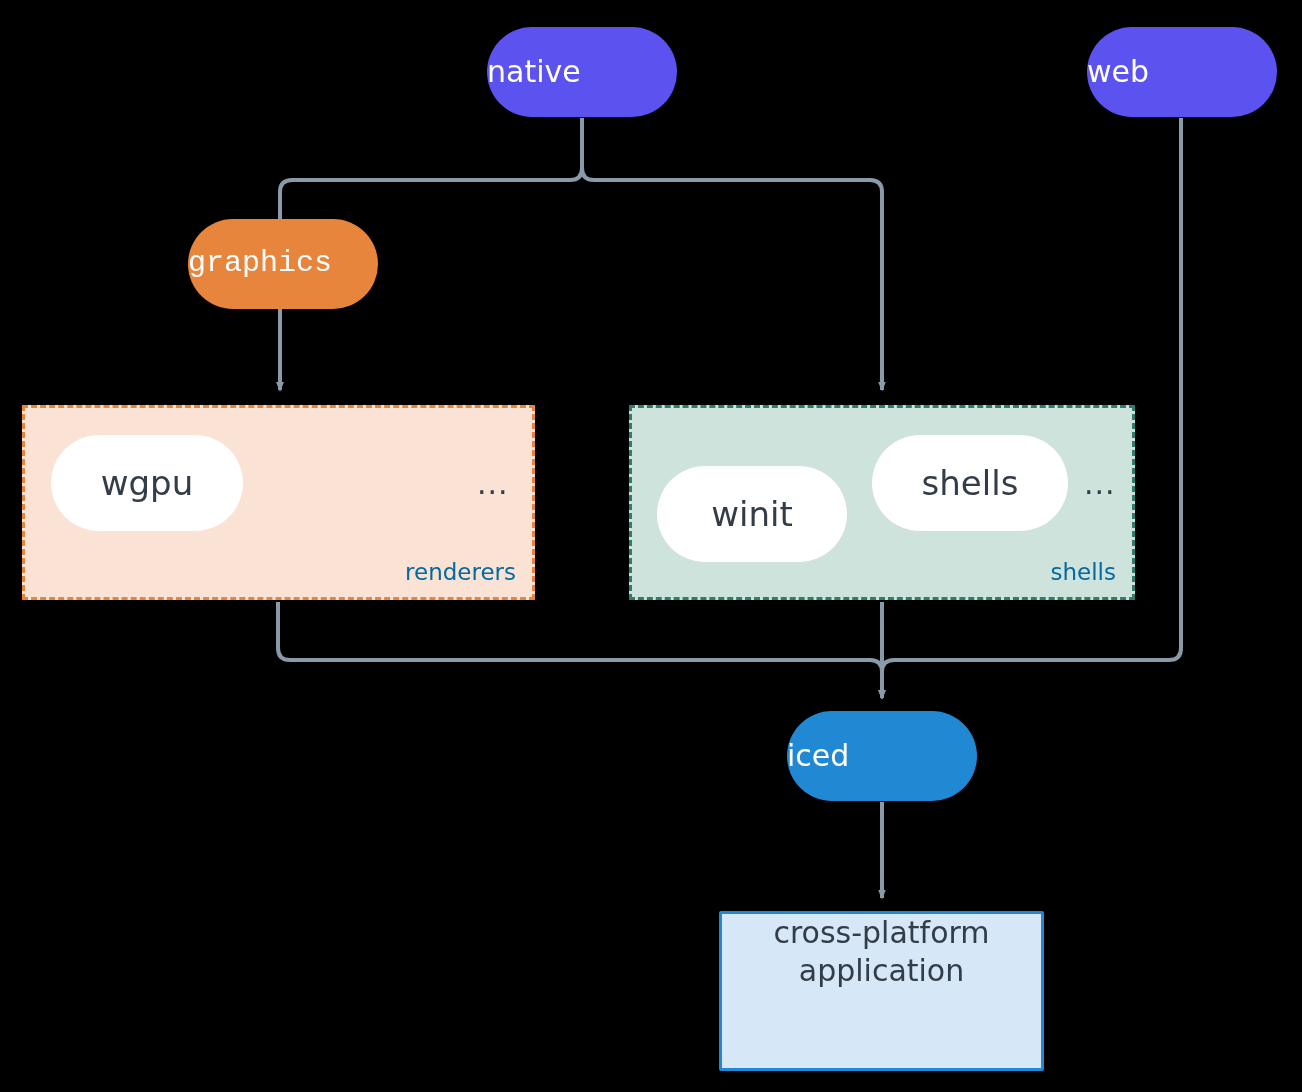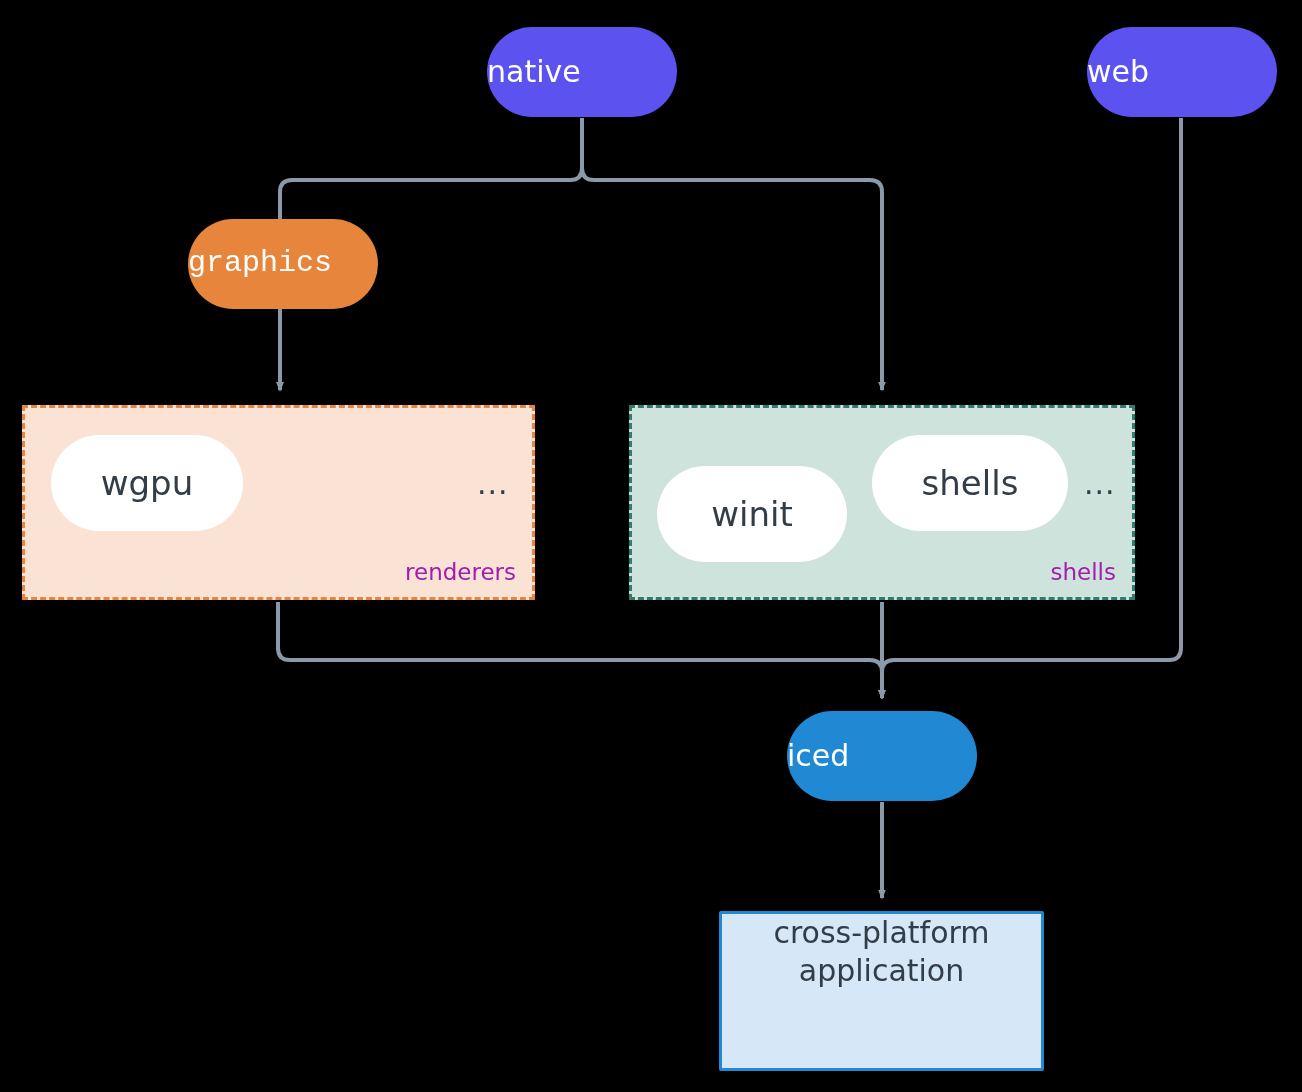--- a/index.html
+++ b/index.html
@@ -93,21 +93,21 @@
     left: 629px; top: 405px;
     width: 506px; height: 195px;
     background: #cfe3dd;
     border: 3px dashed #2f7d6e;
   }
   .group-label {
     position: absolute;
     right: 16px;
     bottom: 12px;
     font-size: 23px;
-    color: #a21caf;
+    color: #0369a1;
     text-align: right;
   }
   .leaf {
     position: absolute;
     box-sizing: border-box;
     display: flex;
     align-items: center;
     justify-content: center;
     background: #ffffff;
     border-radius: 999px;

